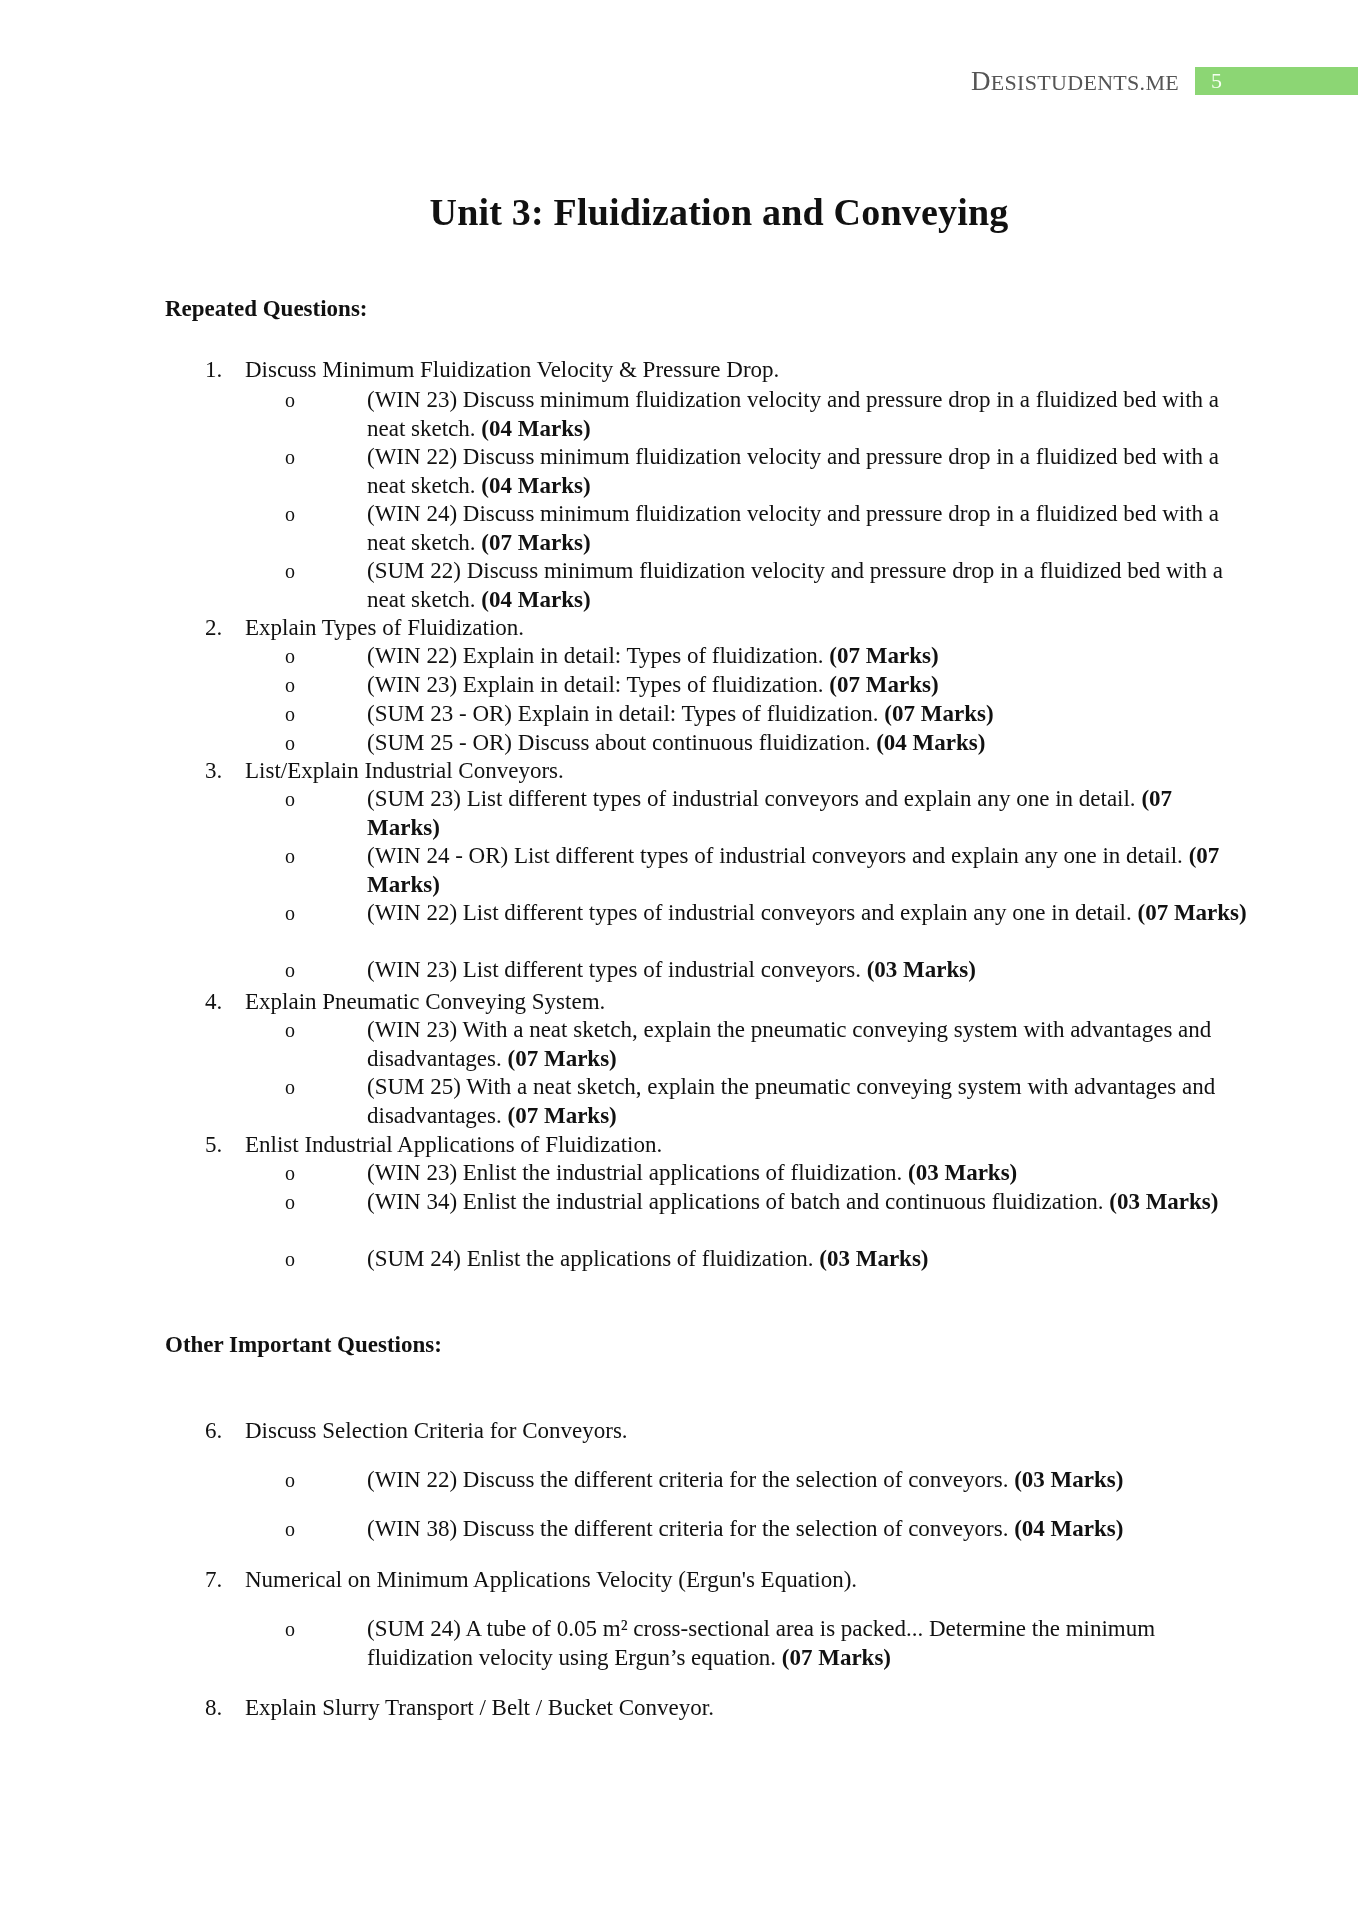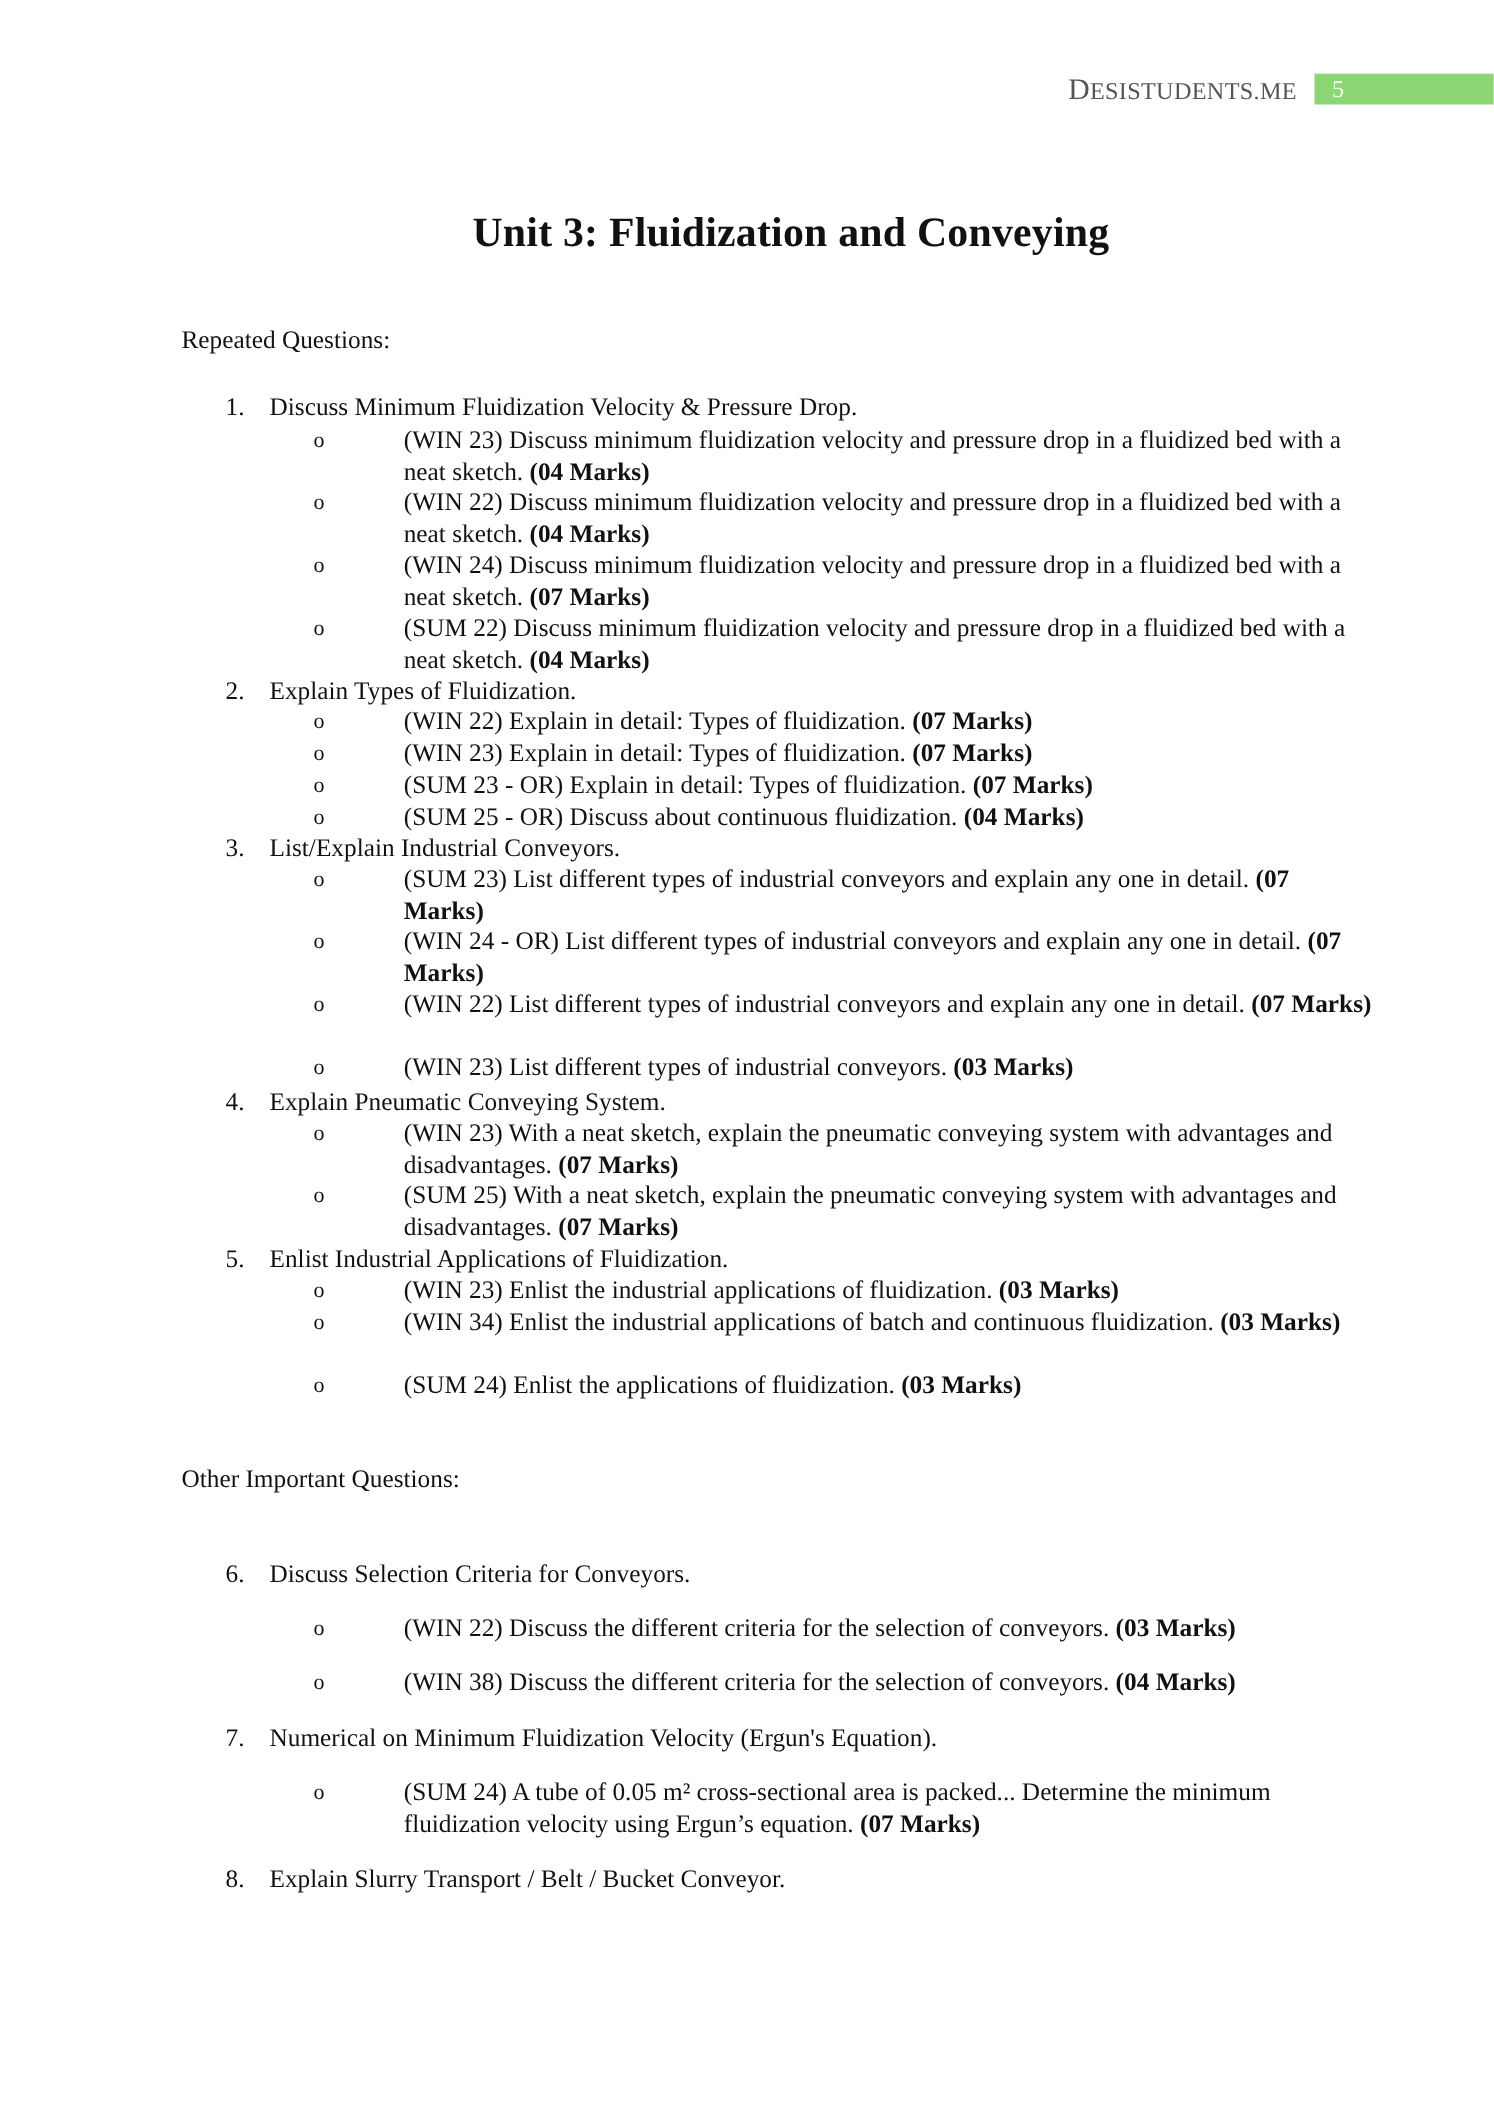--- a/index.html
+++ b/index.html
@@ -21,21 +21,21 @@
     .pagebox {
       width: 163px; height: 28px; background: #8cd674; color: #f5fff0;
       font-size: 22px; display: flex; align-items: center; padding-left: 16px;
       box-sizing: border-box;
     }
     .title {
       position: absolute; top: 190px; left: 0; width: 1358px; text-align: center;
       font-weight: bold; font-size: 38px; letter-spacing: 0.2px; padding-left: 40px;
     }
     .section-heading {
-      position: absolute; left: 165px; font-weight: normal; font-size: 23px;
+      position: absolute; left: 165px; font-weight: bold; font-size: 23px;
     }
     .content { position: absolute; left: 0; top: 0; width: 1358px; }
     .q {
       position: absolute; left: 205px; font-size: 23px; line-height: 29px;
     }
     .q .num { position: absolute; left: 0; width: 30px; }
     .q .qtitle { position: absolute; left: 40px; font-weight: normal; white-space: nowrap; }
     .sub {
       position: absolute; left: 285px; width: 920px; font-size: 23px; line-height: 29px;
     }
@@ -152,21 +152,21 @@
     <div class="sub" style="top: 1465px;">
       <span class="bullet">o</span>
       <span class="text"><span>(WIN 22) Discuss the different criteria for the selection of conveyors. </span><span class="marks">(03 Marks)</span></span>
     </div>
     <div class="sub" style="top: 1514px;">
       <span class="bullet">o</span>
       <span class="text"><span>(WIN 38) Discuss the different criteria for the selection of conveyors. </span><span class="marks">(04 Marks)</span></span>
     </div>
     <div class="q" style="top: 1565px;">
       <span class="num">7.</span>
-      <span class="qtitle">Numerical on Minimum Fluidization Velocity (Ergun's Equation).</span>
+      <span class="qtitle">Numerical on Minimum Applications Velocity (Ergun's Equation).</span>
     </div>
     <div class="sub" style="top: 1614px;">
       <span class="bullet">o</span>
       <span class="text"><span>(SUM 24) A tube of 0.05 m² cross-sectional area is packed... Determine the minimum fluidization velocity using Ergun’s equation. </span><span class="marks">(07 Marks)</span></span>
     </div>
     <div class="q" style="top: 1693px;">
       <span class="num">8.</span>
       <span class="qtitle">Explain Slurry Transport / Belt / Bucket Conveyor.</span>
     </div>
   </div>

